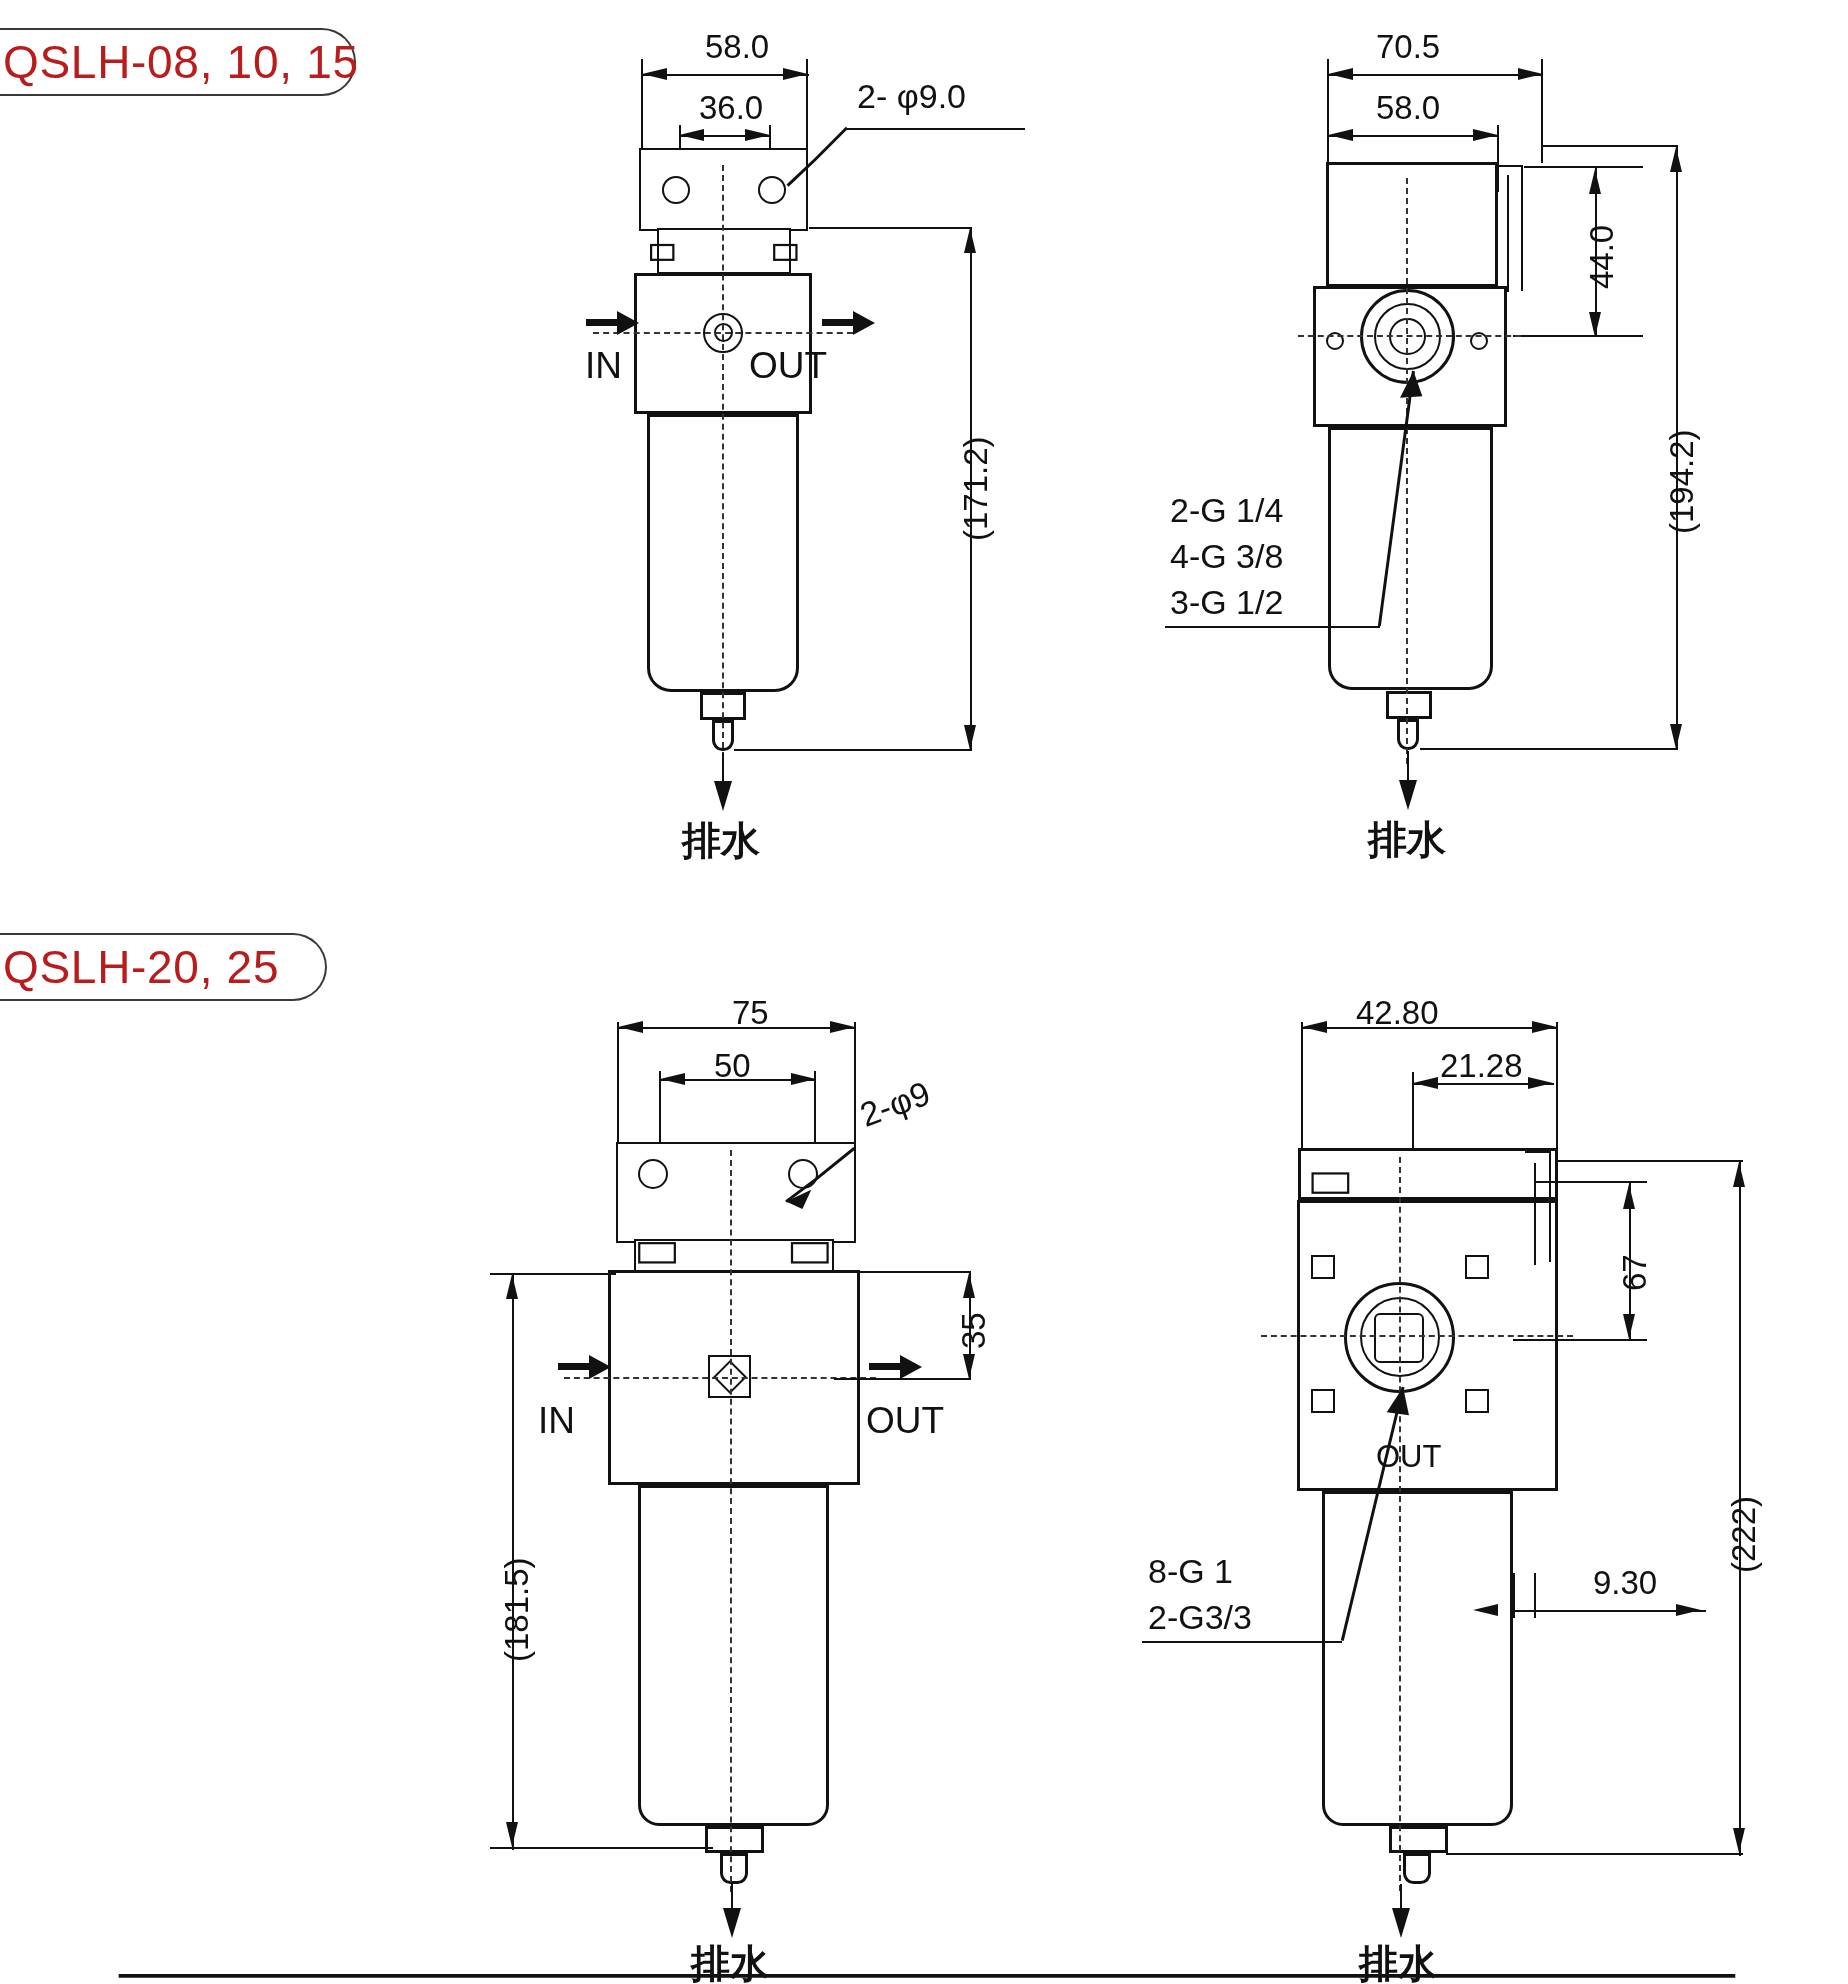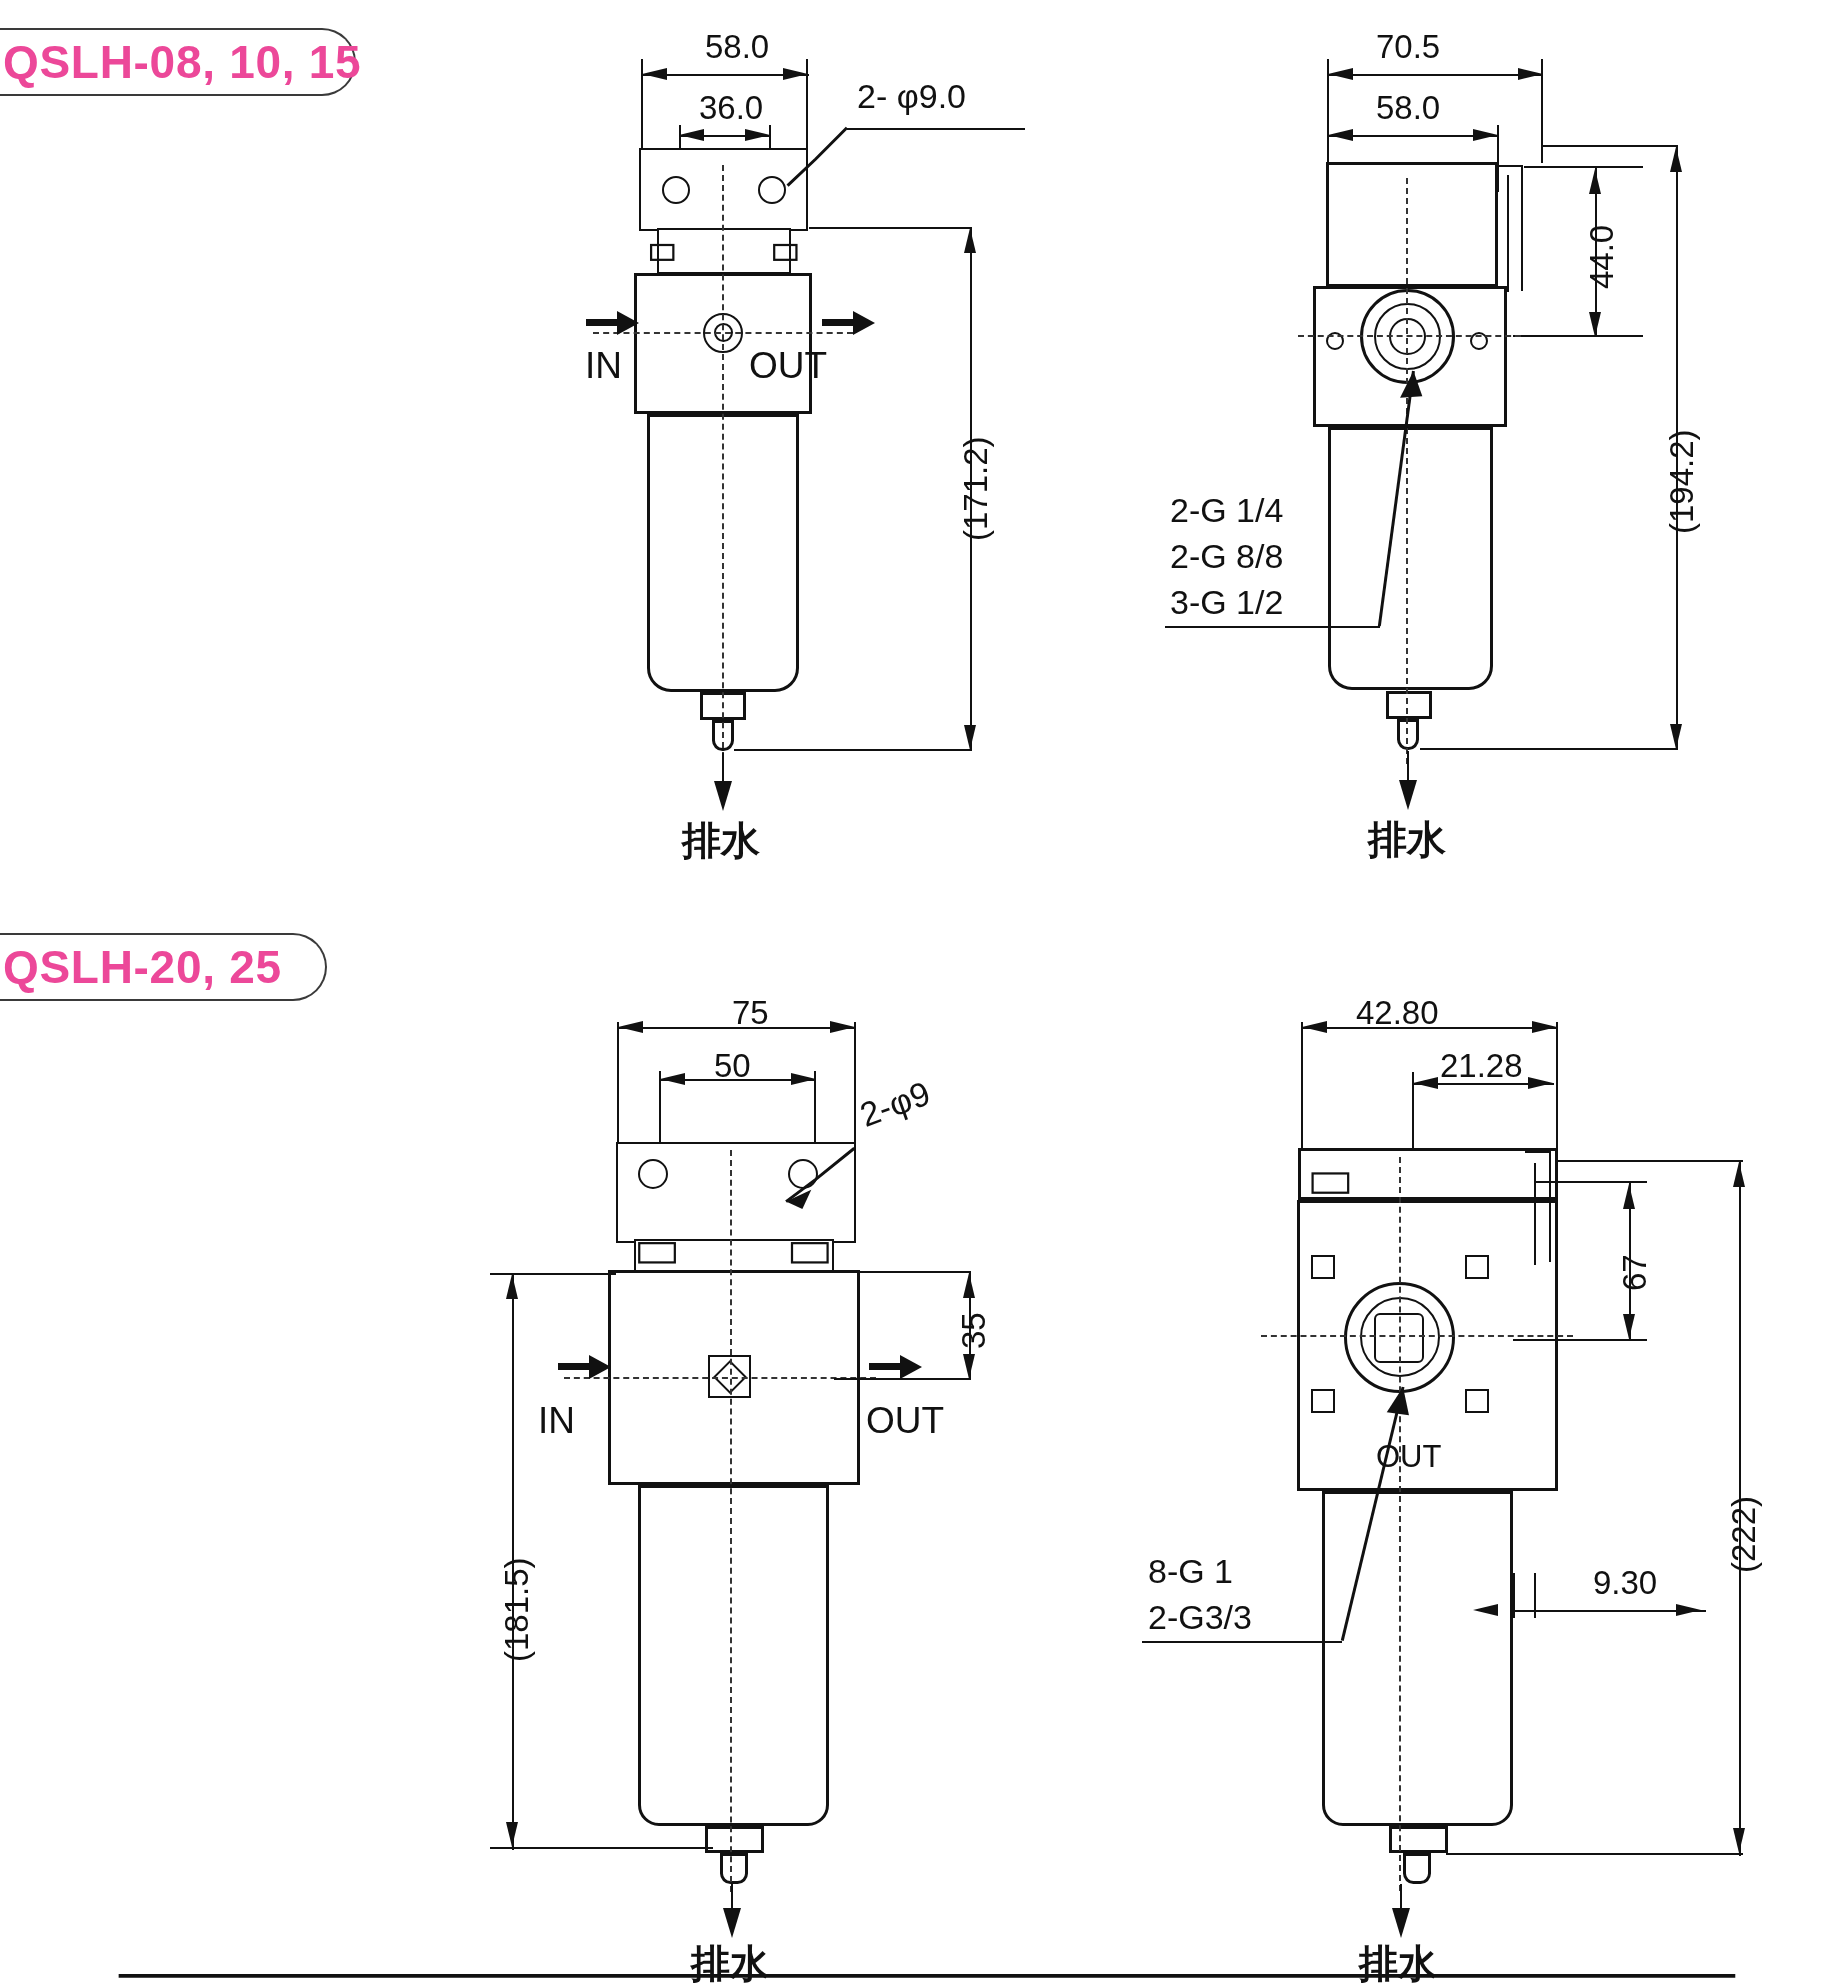--- a/index.html
+++ b/index.html
@@ -3,21 +3,21 @@
 <meta charset="utf-8">
 <style>
   html,body{margin:0;padding:0;background:#ffffff;}
   body{font-family:"Liberation Sans","DejaVu Sans",sans-serif;color:#111;}
   #page{position:relative;width:1848px;height:1985px;background:#fff;overflow:hidden;}
 
   
   .tab{position:absolute;height:68px;background:#fff;border:2.2px solid #3a3a3a;
        border-left:none;border-top-right-radius:34px;border-bottom-right-radius:34px;
        box-sizing:border-box;display:flex;align-items:center;padding-left:10.4px;}
-  .tab .txt{font-size:46px;font-weight:bold;color:#ec4899;letter-spacing:0.7px;white-space:nowrap;}
+  .tab .txt{font-size:46px;font-weight:normal;color:#b91c1c;letter-spacing:0.7px;white-space:nowrap;}
 
   
   .ln{position:absolute;background:#111;}
   .hl{height:2.2px;}              
   .vl{width:2.2px;}
 
   .box{position:absolute;border:3px solid #111;box-sizing:border-box;background:#fff;}
   .boxthin{position:absolute;border:2.2px solid #111;box-sizing:border-box;background:#fff;}
 
   
@@ -159,21 +159,21 @@
   <div class="dim rot" style="left:1583px;top:289px;">44.0</div>
 
   <div class="ln hl" style="left:1543px;top:145px;width:135px;"></div>
   <div class="ln hl" style="left:1420px;top:748px;width:258px;"></div>
   <div class="ln vl" style="left:1676px;top:145px;height:605px;"></div>
   <div class="ar-u" style="left:1670px;top:147px;"></div>
   <div class="ar-d" style="left:1670px;top:724px;"></div>
   <div class="dim rot" style="left:1663px;top:534px;">(194.2)</div>
 
   <div class="lbl" style="left:1170px;top:491px;">2-G 1/4</div>
-  <div class="lbl" style="left:1170px;top:537px;">2-G  8/8</div>
+  <div class="lbl" style="left:1170px;top:537px;">4-G  3/8</div>
   <div class="lbl" style="left:1170px;top:583px;">3-G 1/2</div>
   <div class="ln hl" style="left:1165px;top:626px;width:215px;"></div>
 
   <div class="cl-v" style="left:1406px;top:178px;height:586px;"></div>
   <div class="cl-h" style="left:1298px;top:335px;width:223px;"></div>
 
   <div class="ln vl" style="left:1407px;top:751px;height:43px;"></div>
   <div class="ar-d" style="left:1399px;top:780px;border-left-width:9.6px;border-right-width:9.6px;border-top-width:30px;"></div>
   <div class="cjk" style="left:1368px;top:813px;">排水</div>
 

